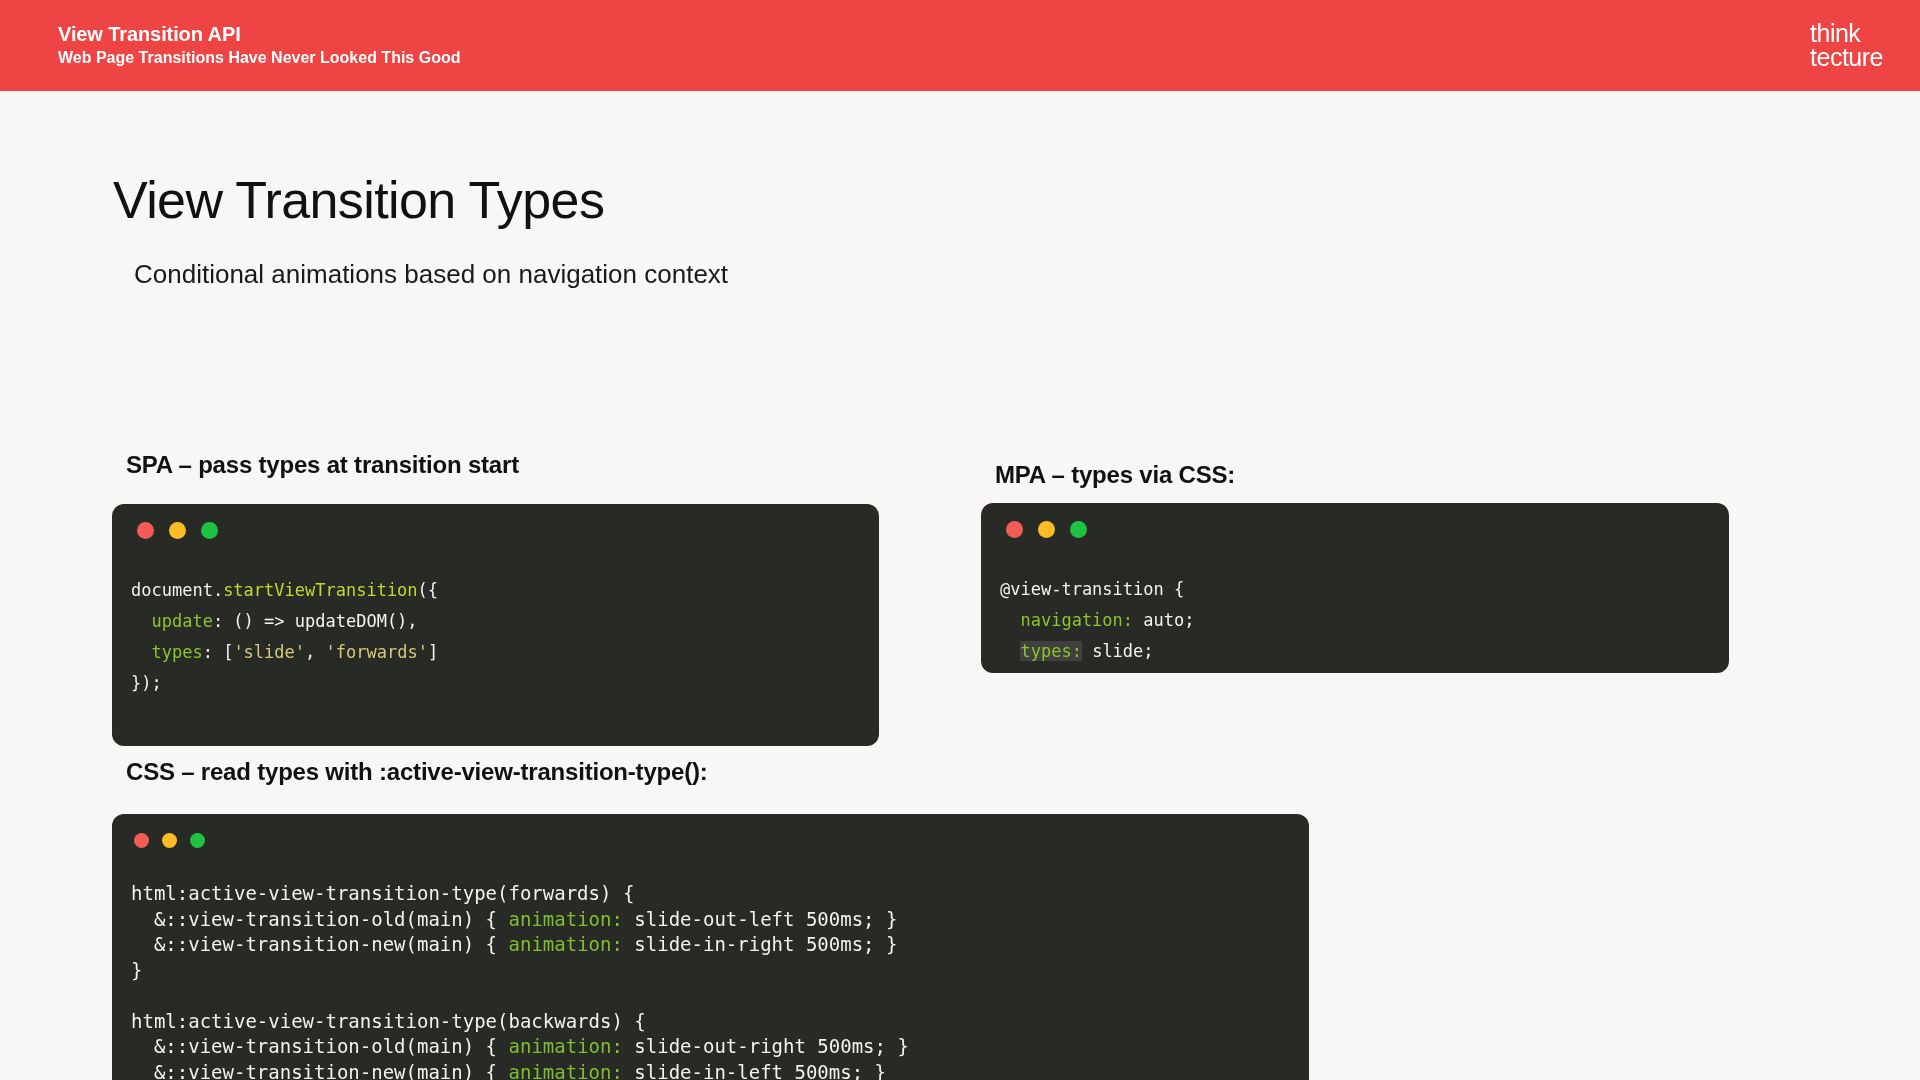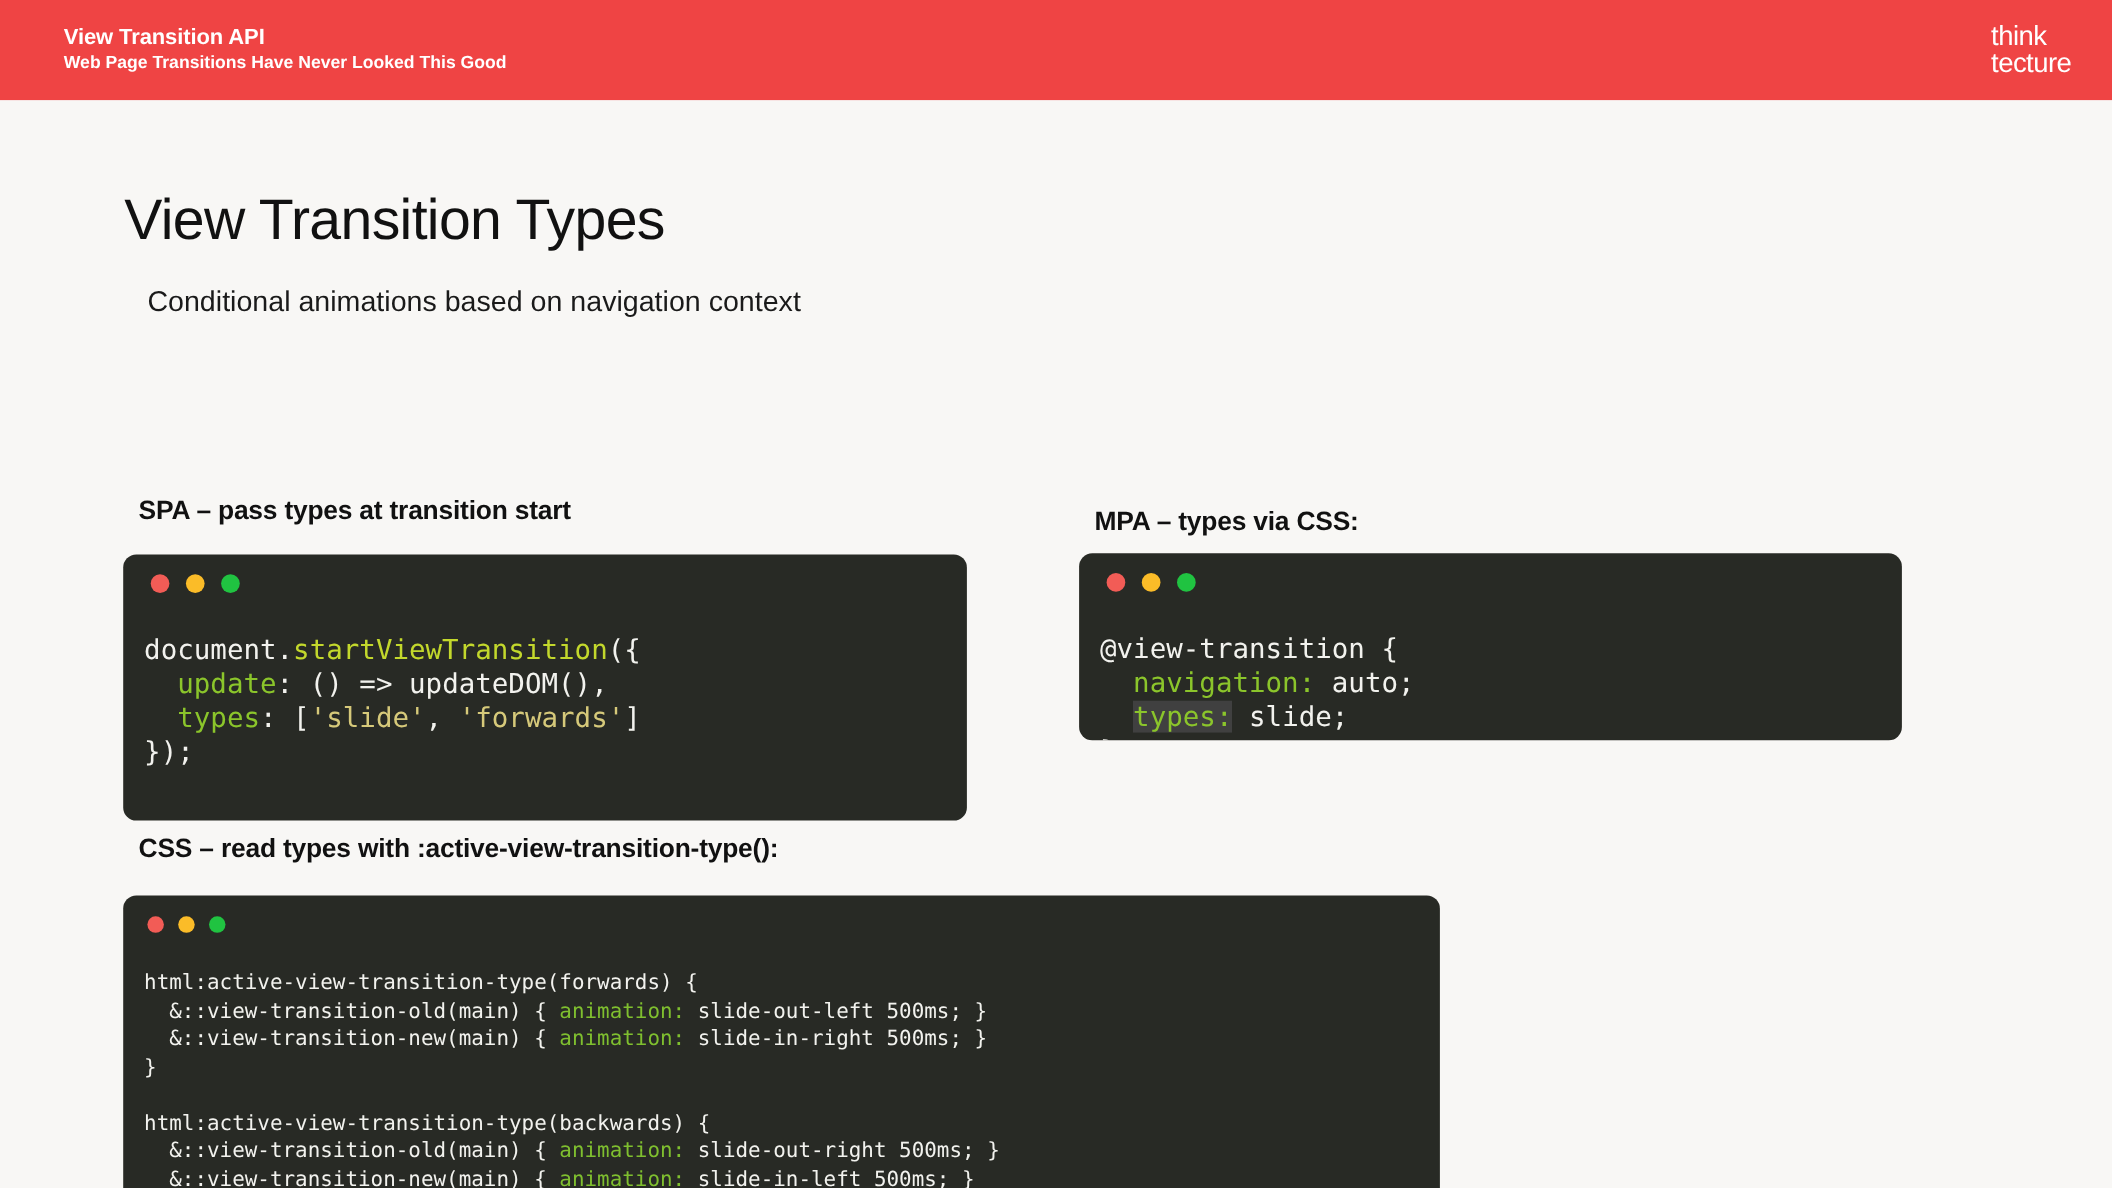--- a/index.html
+++ b/index.html
@@ -137,21 +137,21 @@
     flex: 0 0 auto;
   }
   .win-css .dot { width: 15px; height: 15px; }
   .dot-red    { background: #F25C56; }
   .dot-yellow { background: #FBBC28; }
   .dot-green  { background: #20C341; }
 
   .code-body {
     padding: 18px 0 0 19px;
     font-family: "DejaVu Sans Mono", "Liberation Mono", monospace;
-    font-size: 25px;
+    font-size: 17px;
     line-height: 31px;
     color: #F2F2EE;
     white-space: pre;
   }
   .win-css .code-body {
     font-size: 19px;
     line-height: 25.5px;
     padding: 14px 0 0 19px;
   }
 

